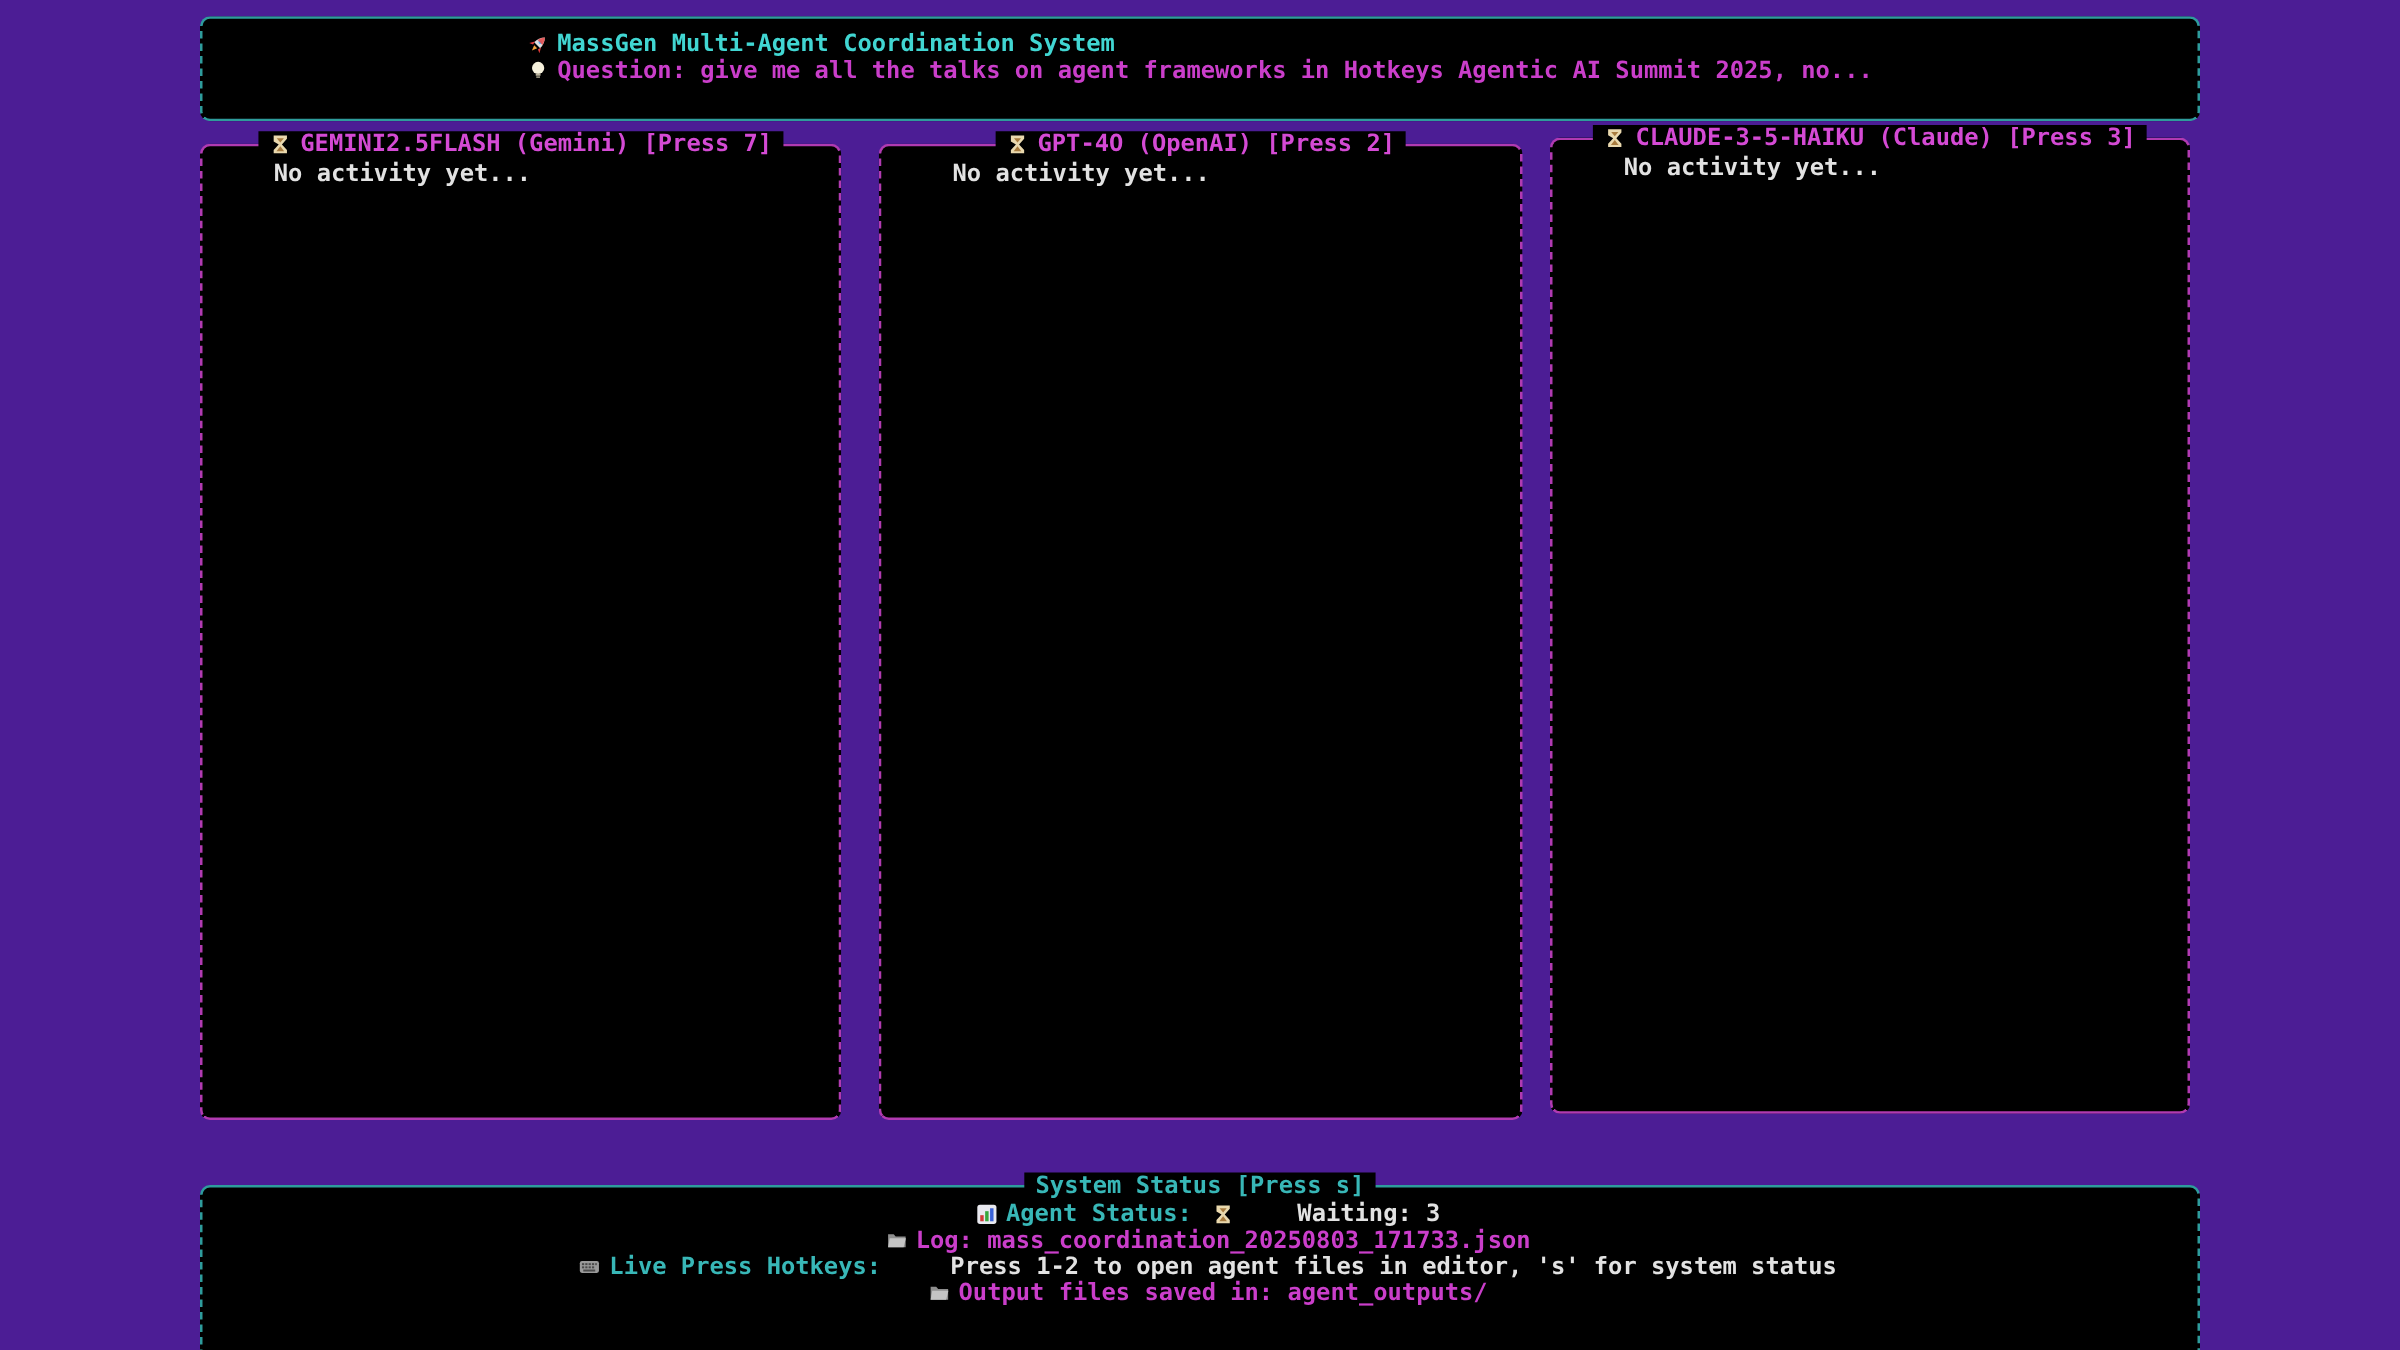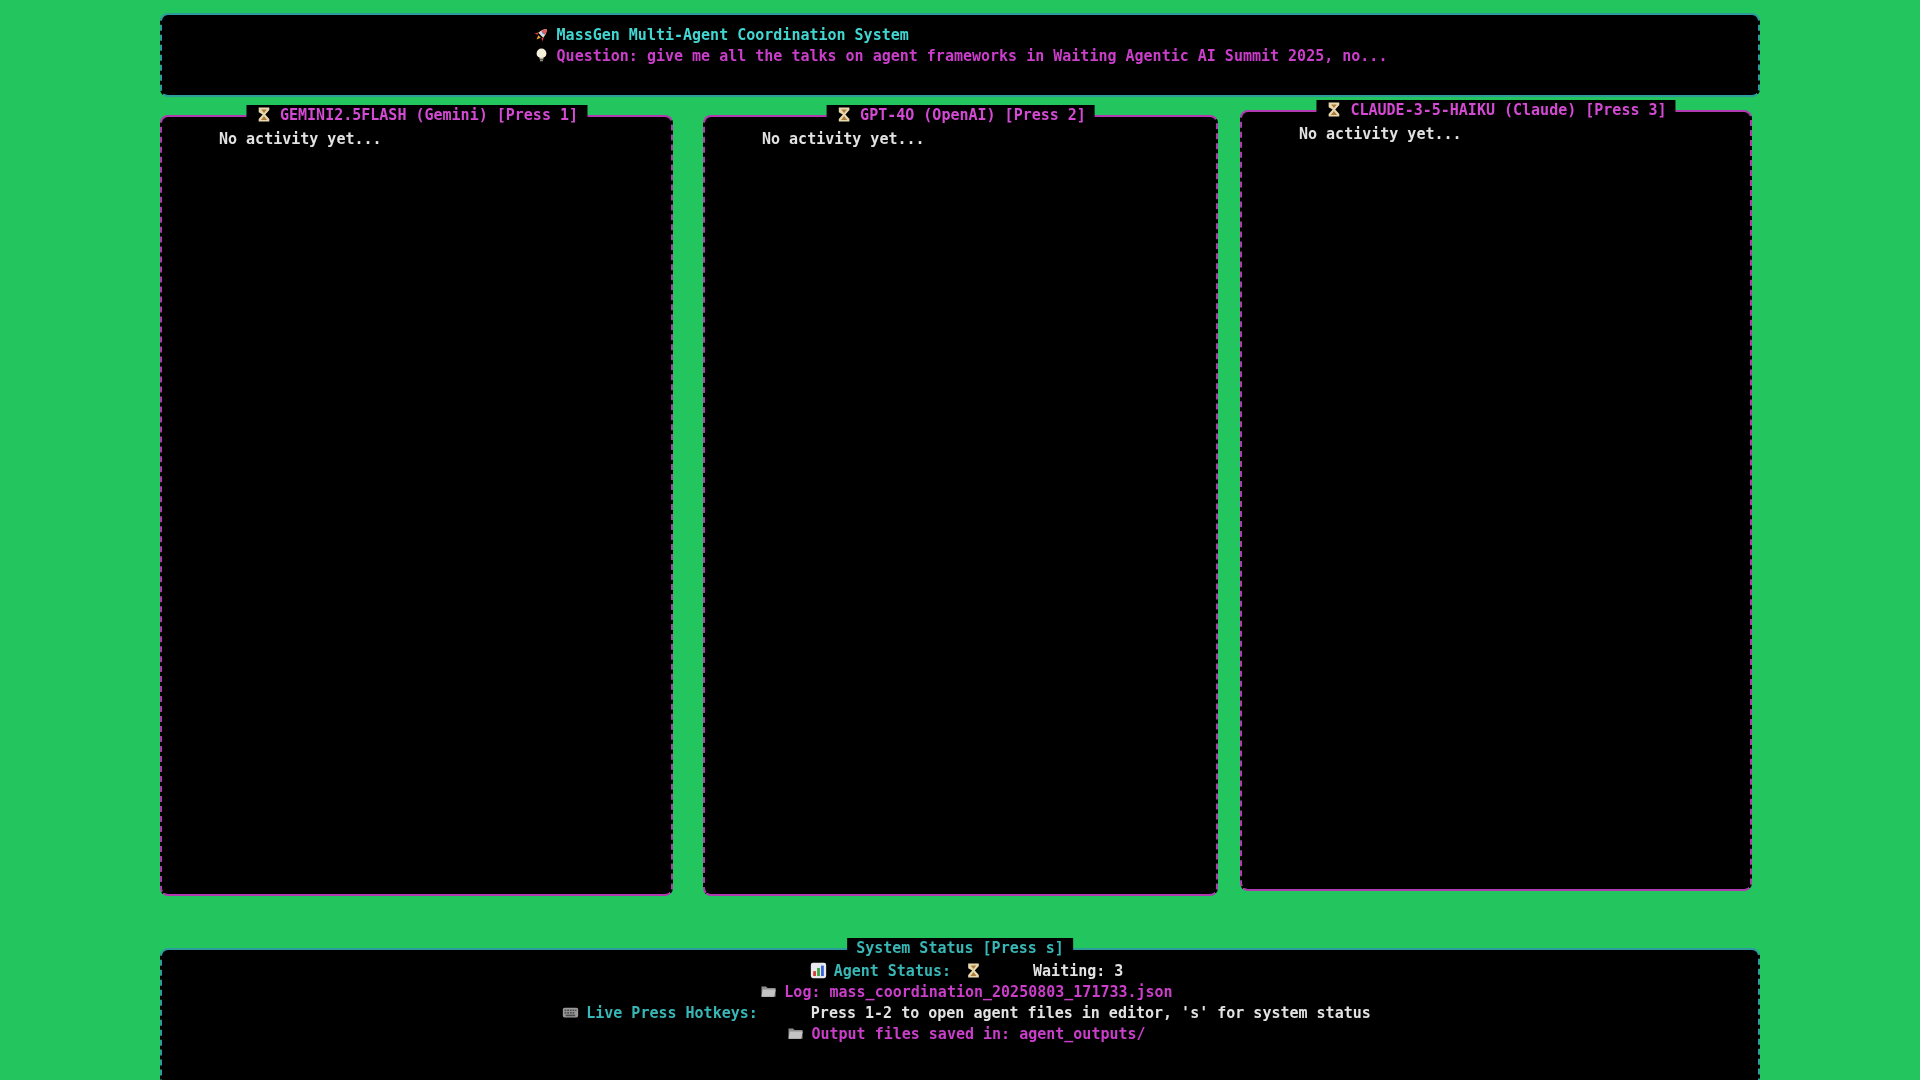--- a/index.html
+++ b/index.html
@@ -1,20 +1,20 @@
 <!DOCTYPE html>
 <html><head>
 <meta charset="utf-8">
 <style>
   * { margin:0; padding:0; box-sizing:border-box; }
   html,body { background:#000; }
   .screen {
-    position:relative; width:1920px; height:1080px; background:#22c55e;
+    position:relative; width:1920px; height:1080px; background:#4c1d95;
     font-family:"DejaVu Sans Mono","Liberation Mono",monospace;
-    font-size:15px; font-weight:bold; line-height:21px; overflow:hidden;
+    font-size:19px; font-weight:bold; line-height:21px; overflow:hidden;
     color:#e2e2e2;
   }
   .box {
     position:absolute; border:2px solid; border-radius:8px;
     border-left-style:dashed; border-right-style:dashed; background:#000;
   }
   .box.cyan { border-color:#2e9c9c; }
   .box.magenta { border-color:#b13ab1; }
   .box-title {
     position:absolute; top:-12px; left:50%; transform:translateX(-50%);
@@ -58,34 +58,34 @@
             </svg>
         </span><span>MassGen Multi-Agent Coordination System</span>
       </div>
       <div class="line t-magenta">
         <span class="icon">
           <svg viewBox="0 0 16 16">
               <circle cx="8" cy="6" r="4.6" fill="#f6f1dc"></circle>
               <path d="M6.2 10.2 h3.6 v1.6 h-3.6Z" fill="#b9b29b"></path>
               <path d="M6.6 12.2 h2.8 v1.3 h-2.8Z" fill="#8f8a77"></path>
             </svg>
-        </span><span>Question: give me all the talks on agent frameworks in Waiting Agentic AI Summit 2025, no...</span>
+        </span><span>Question: give me all the talks on agent frameworks in Hotkeys Agentic AI Summit 2025, no...</span>
       </div>
     </div>
   </div>
 
   <div class="box magenta" style="left:160px; top:115px; width:513px; height:781px;">
     <div class="box-title magenta-t">
       <span class="icon in-title">
         <svg viewBox="0 0 16 16">
             <path d="M3 1.4h10v2.4L9.2 8 13 12.2v2.4H3v-2.4L6.8 8 3 5.8Z" fill="#ead9ae"></path>
             <path d="M5.3 3.4h5.4L8 6.6Z" fill="#a97c3f"></path>
             <path d="M8 9.4 L10.9 13.2 H5.1Z" fill="#a97c3f"></path>
           </svg>
-      </span><span>GEMINI2.5FLASH (Gemini) [Press 1]</span>
+      </span><span>GEMINI2.5FLASH (Gemini) [Press 7]</span>
     </div>
     <div class="panel-body">
       <div class="line t-white">No activity yet...</div>
     </div>
   </div>
 
   <div class="box magenta" style="left:703px; top:115px; width:515px; height:781px;">
     <div class="box-title magenta-t">
       <span class="icon in-title">
         <svg viewBox="0 0 16 16">

